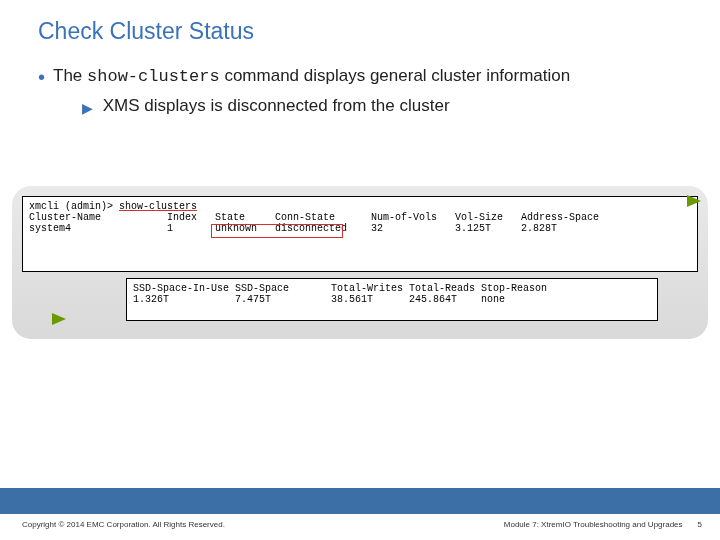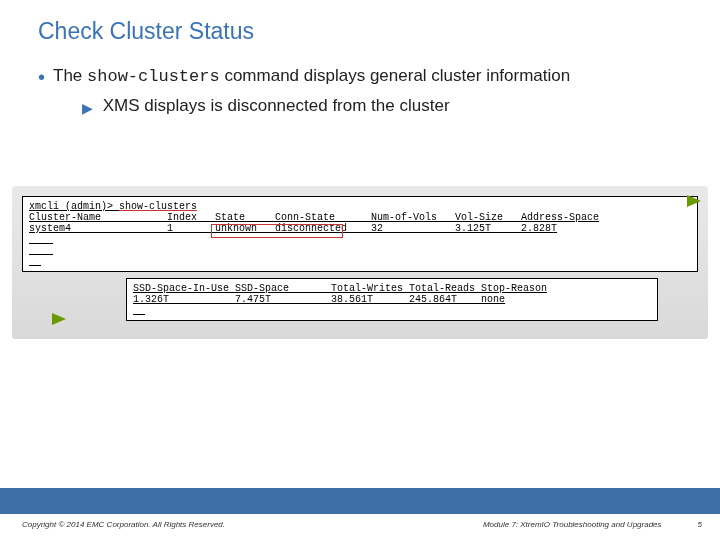--- a/index.html
+++ b/index.html
@@ -46,24 +46,23 @@
   }
   .arrow {
     color: #3b73b9;
     margin-right: 10px;
     font-size: 14px;
     margin-top: 4px;
   }
   .terminal-panel {
     margin: 70px 12px 0 12px;
     background: linear-gradient(#e9e9e9, #d9d9d9);
-    border-radius: 3px;
+    border-radius: 19px;
     padding: 10px 10px 12px 10px;
     position: relative;
-    text-decoration: underline;
   }
   .term-block {
     background: #fff;
     border: 1px solid #000;
     font-family: "Courier New", Courier, monospace;
     font-size: 10px;
     color: #000;
     padding: 4px 6px;
     position: relative;
     white-space: pre;
@@ -102,34 +101,33 @@
     height: 26px;
     background: #3b6fa5;
   }
   .footer-row {
     display: flex;
     align-items: flex-end;
     justify-content: space-between;
     padding: 6px 18px 0 22px;
     font-size: 8px;
     color: #333;
-    font-style: italic;
   }
   .emc-logo {
     position: absolute;
     right: 20px;
     bottom: 28px;
     font-family: Arial, sans-serif;
     font-weight: 700;
     color: #3b6fa5;
     font-size: 20px;
     letter-spacing: 1px;
   }
   .emc-logo sup { font-size: 10px; vertical-align: super; }
-  .footer-right { display: flex; gap: 36px; }
+  .footer-right { display: flex; gap: 15px; }
 </style>
 </head>
 <body>
 
 <div class="title">Check Cluster Status</div>
 
 <div class="content">
   <div class="bullet-row">
     <div class="dot">•</div>
     <div class="bullet-text">

